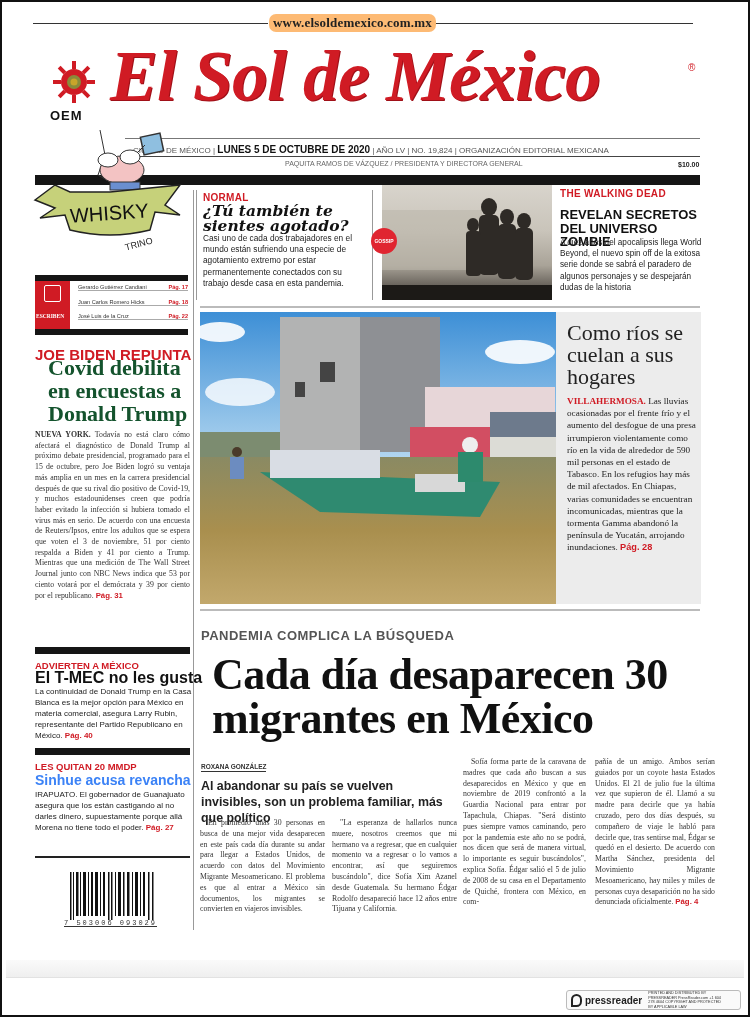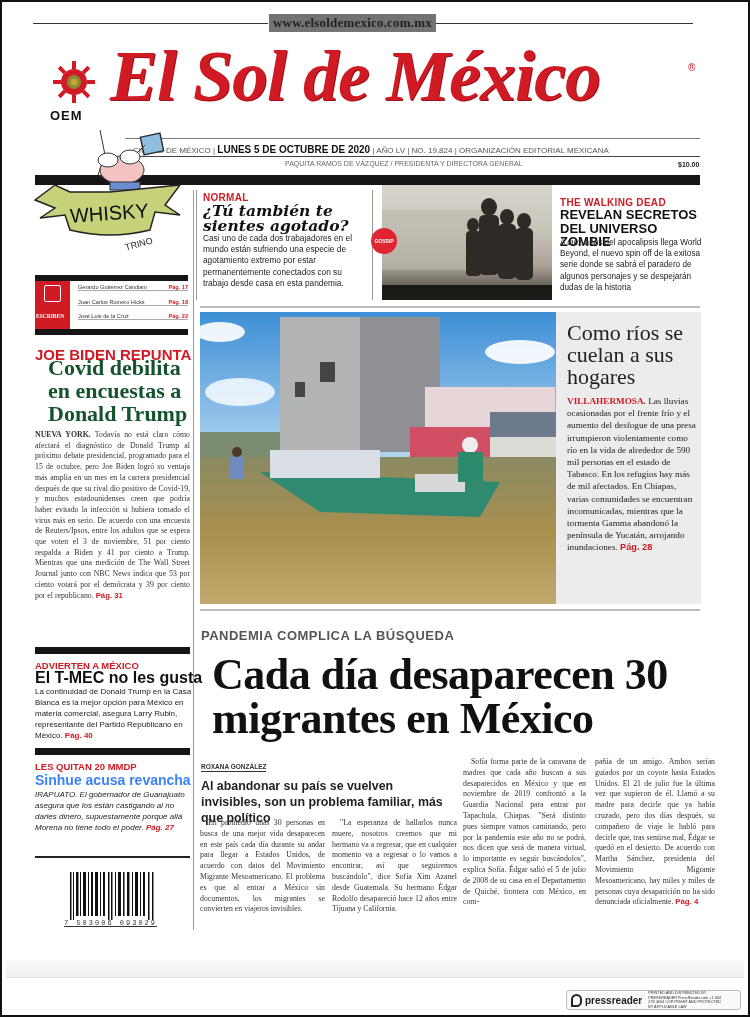--- a/index.html
+++ b/index.html
@@ -5,21 +5,21 @@
   * { box-sizing: border-box; margin: 0; padding: 0; }
   html, body { width: 750px; height: 1017px; background: #fff; overflow: hidden; }
   body { font-family: "Liberation Sans", sans-serif; color: #1a1a1a; position: relative; }
   .frame { position: absolute; left: 0; top: 0; width: 750px; height: 1017px; border: 2px solid #111; }
   .abs { position: absolute; }
 
   
   .url-line { left: 33px; top: 23px; width: 460px; height: 1px; background: #333; }
   .url-line.r { left: 331px; width: 362px; }
   .url-line.l { width: 235px; }
-  .url { left: 269px; top: 14px; background: #737373; padding: 1px 4px; font-family: "Liberation Serif", serif; font-size: 13px; font-weight: bold; color: #222; letter-spacing: 0.2px; }
+  .url { left: 269px; top: 14px; background: #fdba74; padding: 1px 4px; font-family: "Liberation Serif", serif; font-size: 13px; font-weight: bold; color: #222; letter-spacing: 0.2px; border-radius: 7px; }
   .logo-title { left: 110px; top: 40px; font-family: "Liberation Serif", serif; font-weight: bold; font-size: 72px; color: #d01b24; letter-spacing: -1px; line-height: 1; font-style: italic; text-shadow: 1px 1px 0 #a01018; }
   .reg { left: 688px; top: 62px; font-size: 10px; color: #d01b24; }
   .oem-sun { left: 52px; top: 60px; width: 44px; height: 44px; }
   .oem { left: 50px; top: 108px; font-size: 13px; font-weight: bold; letter-spacing: 1px; color: #111; }
 
   .rule1 { left: 125px; top: 138px; width: 575px; height: 1px; background: #777; }
   .dateline { left: 133px; top: 144px; font-size: 8px; color: #555; white-space: nowrap; }
   .dateline b { font-size: 10px; color: #111; }
   .rule2 { left: 125px; top: 156px; width: 575px; height: 1px; background: #444; }
   .director { left: 285px; top: 160px; font-size: 7px; color: #666; }
@@ -30,21 +30,21 @@
   .cartoon { left: 30px; top: 130px; width: 160px; height: 130px; }
 
   
   .vline { width: 1px; background: #999; }
   .kicker-red { font-size: 10px; font-weight: bold; color: #d01b24; letter-spacing: 0.3px; }
   .t1-kicker { left: 203px; top: 192px; }
   .t1-head { left: 203px; top: 203px; width: 165px; font-family: "DejaVu Serif", serif; font-style: italic; font-weight: bold; font-size: 15.5px; line-height: 15px; color: #111; }
   .t1-body { left: 203px; top: 233px; width: 165px; font-size: 8.3px; line-height: 11.2px; color: #222; }
   .zombie-img { left: 382px; top: 185px; width: 170px; height: 115px; background: linear-gradient(180deg,#d8d4cc 0%,#c9c4ba 40%,#a9a398 70%,#3a3530 100%); overflow: hidden; }
   .gossip { left: 371px; top: 228px; width: 26px; height: 26px; border-radius: 50%; background: #e02530; color: #fff; font-size: 5px; font-weight: bold; display: flex; align-items: center; justify-content: center; }
-  .t2-kicker { left: 560px; top: 197px; text-align: center; }
+  .t2-kicker { left: 560px; top: 188px; text-align: center; }
   .t2-head { left: 560px; top: 208px; width: 150px; font-size: 13px; font-weight: bold; line-height: 13.5px; color: #111; }
   .t2-body { left: 560px; top: 237px; width: 150px; font-size: 8.2px; line-height: 11.2px; color: #222; }
   .hr-top { left: 200px; top: 306px; width: 500px; height: 2px; background: #bbb; }
 
   
   .idx-box { left: 35px; top: 275px; width: 153px; height: 60px; background: #fff; border-top: 6px solid #151515; border-bottom: 6px solid #151515; }
   .idx-red { left: 35px; top: 281px; width: 35px; height: 48px; background: #d01b24; }
   .idx-red-label { left: 36px; top: 313px; font-size: 5.5px; font-weight: bold; color: #fff; font-family: "Liberation Serif", serif; }
   .idx-icon { left: 44px; top: 285px; width: 17px; height: 17px; border: 1.5px solid #fff; border-radius: 2px; }
   .idx-row { left: 78px; font-size: 5.6px; color: #333; width: 110px; display: flex; justify-content: space-between; border-bottom: 0.5px solid #aaa; }
@@ -54,21 +54,21 @@
   .biden-head { left: 35px; top: 356px; width: 160px; font-family: "Liberation Serif", serif; font-weight: bold; font-size: 22px; line-height: 23px; color: #14532d; margin-left: 13px; }
   .biden-body { left: 35px; top: 430px; width: 155px; font-family: "Liberation Serif", serif; font-size: 7.8px; line-height: 10.7px; color: #333; text-align: justify; }
   .pag { color: #d01b24; font-weight: bold; font-family: "Liberation Sans", sans-serif; }
   .bar-l1 { left: 35px; top: 647px; width: 155px; height: 7px; background: #151515; }
   .tmec-kicker { left: 35px; top: 660px; font-size: 9.5px; font-weight: bold; color: #d01b24; }
   .tmec-head { left: 35px; top: 669px; font-size: 16px; font-weight: bold; color: #111; }
   .tmec-body { left: 35px; top: 686px; width: 157px; font-size: 8px; line-height: 11px; color: #222; }
   .bar-l2 { left: 35px; top: 748px; width: 155px; height: 7px; background: #151515; }
   .sinhue-kicker { left: 35px; top: 761px; font-size: 9.5px; font-weight: bold; color: #d01b24; }
   .sinhue-head { left: 35px; top: 772px; font-size: 14px; font-weight: bold; color: #3b82f6; }
-  .sinhue-body { left: 35px; top: 789px; width: 157px; font-size: 8px; line-height: 11px; color: #222; font-style: italic; }
+  .sinhue-body { left: 35px; top: 789px; width: 157px; font-size: 8px; line-height: 11px; color: #222; }
   .rule-l3 { left: 35px; top: 856px; width: 155px; height: 1.5px; background: #222; }
   .barcode { left: 70px; top: 872px; width: 85px; height: 48px; }
   .barcode-num { left: 64px; top: 919px; font-size: 7px; letter-spacing: 2px; color: #333; font-family: "Liberation Mono", monospace; text-decoration: underline; }
   .vdiv-left { left: 193px; top: 190px; height: 740px; }
 
   
   .lead-photo { left: 200px; top: 312px; width: 356px; height: 292px; overflow: hidden; }
   .gray-panel { left: 556px; top: 312px; width: 145px; height: 292px; background: #ececec; }
   .rios-head { left: 567px; top: 322px; width: 135px; font-family: "Liberation Serif", serif; font-size: 22px; line-height: 22px; color: #222; }
   .rios-body { left: 567px; top: 395px; width: 133px; font-family: "Liberation Serif", serif; font-size: 9.2px; line-height: 12.2px; color: #222; }

